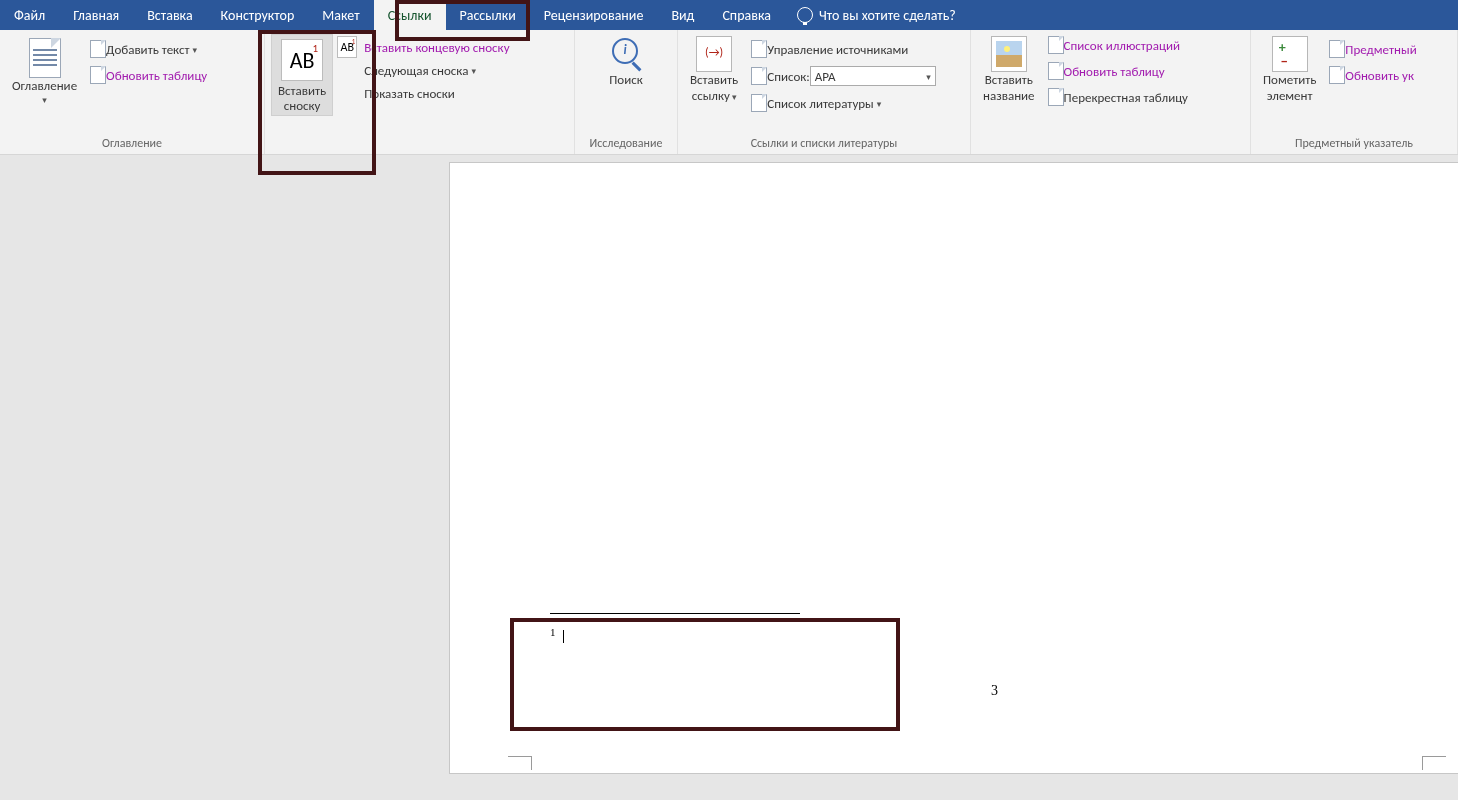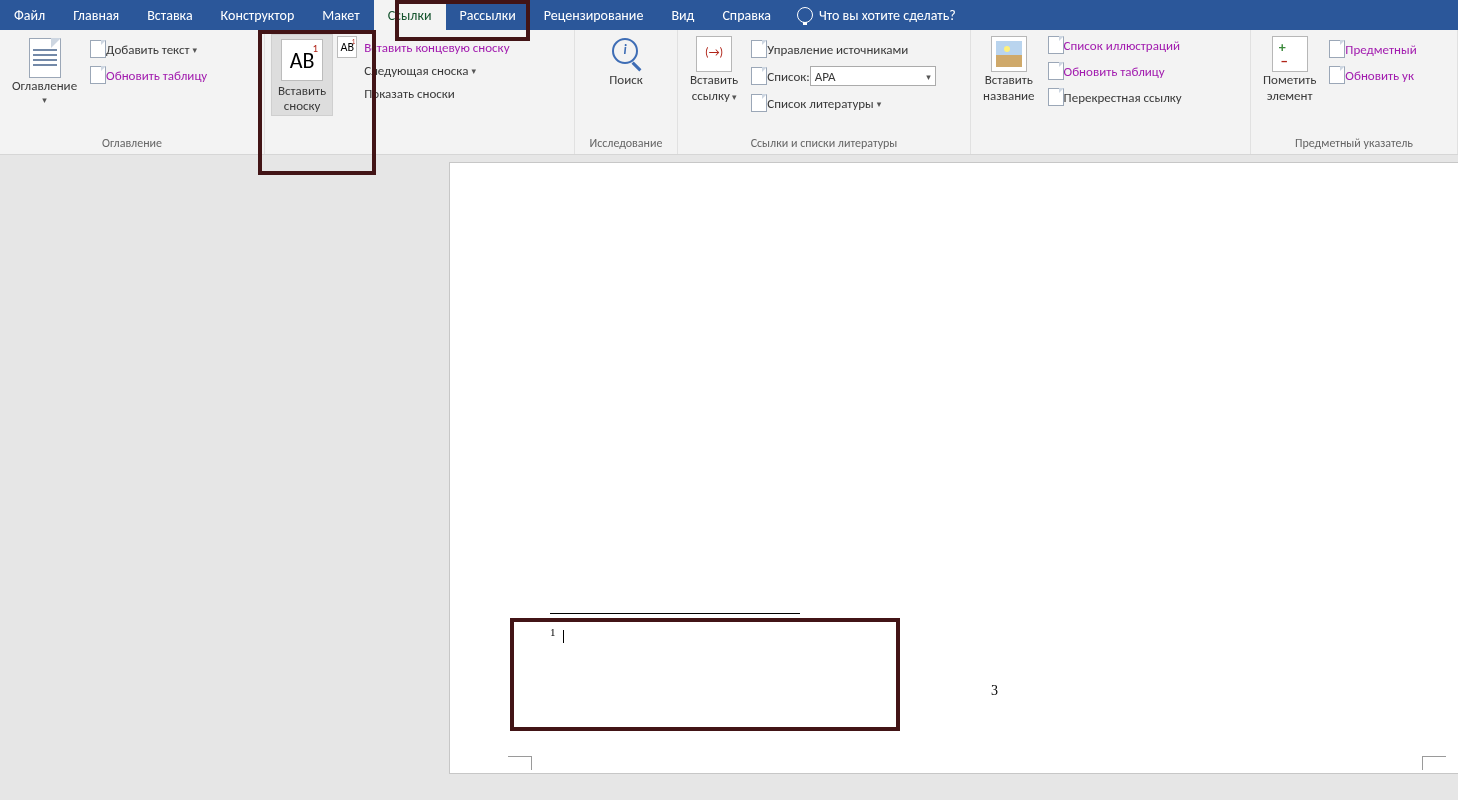--- a/index.html
+++ b/index.html
@@ -206,21 +206,21 @@
         <div class="smallbtn disabled">
           <span class="ico sheet"></span>
           <span>Список иллюстраций</span>
         </div>
         <div class="smallbtn disabled">
           <span class="ico sheet"></span>
           <span>Обновить таблицу</span>
         </div>
         <div class="smallbtn">
           <span class="ico sheet"></span>
-          <span>Перекрестная ссылку</span>
+          <span>Перекрестная таблицу</span>
         </div>
       </div>
     </div>
   </div>
 
   <div class="group" style="flex:1;min-width:207px">
     <div class="group-body">
       <div class="bigbtn">
         <span class="mark-icon">
           <span class="plus">+</span>

